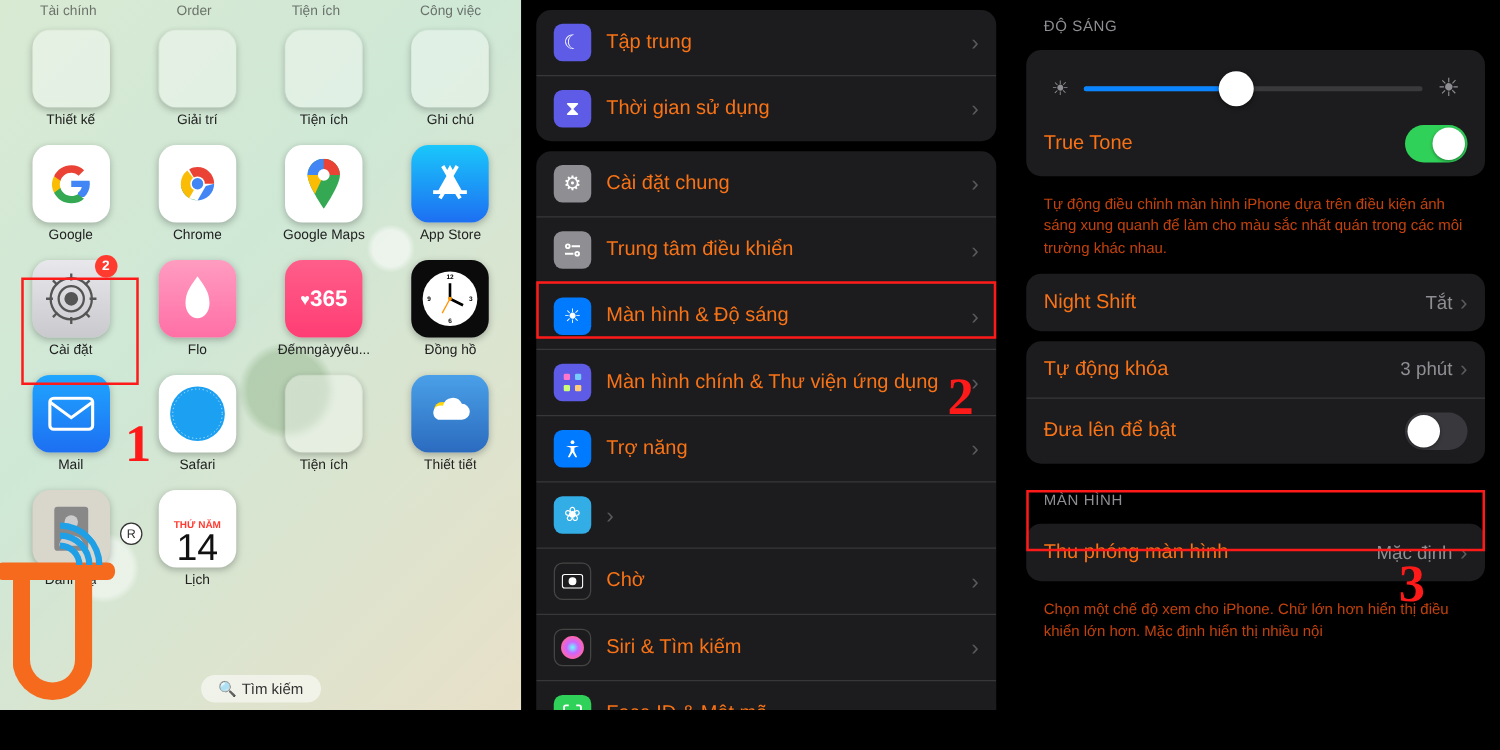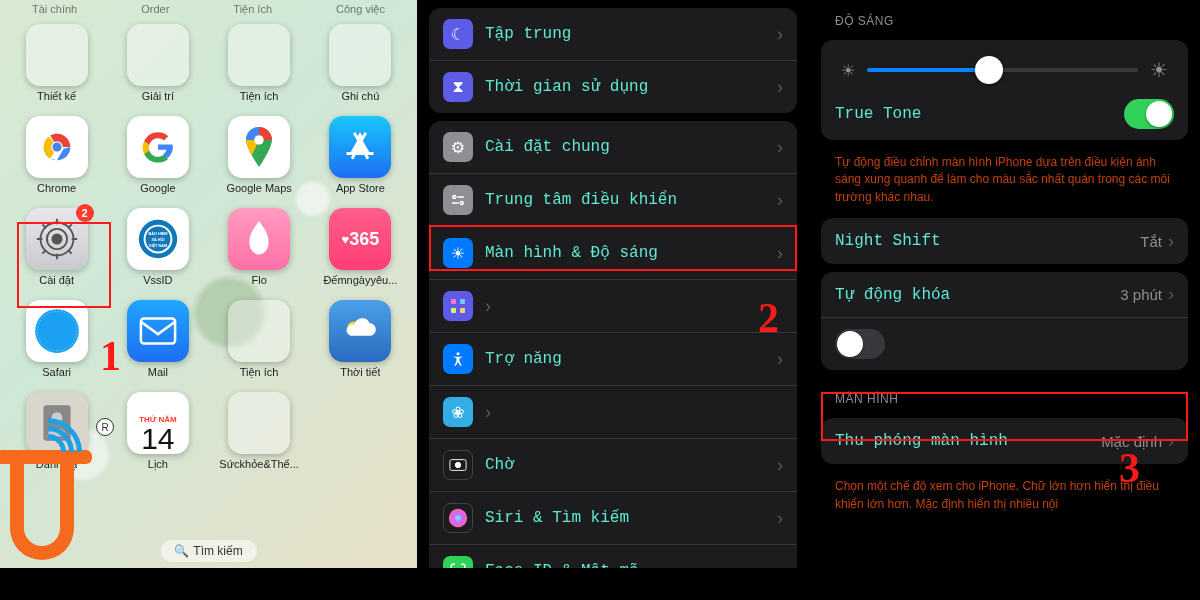--- a/index.html
+++ b/index.html
@@ -46,21 +46,21 @@
   .ic-mail{background:linear-gradient(180deg,#1fa6ff,#1d6ff2);}
   .ic-safari{background:#fff;}
   .ic-cal{background:#fff;color:#111;display:flex;flex-direction:column;}
   
   .p2{width:392px;background:#000;}
   .p3{width:391px;background:#000;}
   .sgroup{background:#1c1c1e;margin:8px 12px;border-radius:12px;overflow:hidden;}
   .srow{display:flex;align-items:center;padding:11px 14px;border-bottom:.5px solid rgba(255,255,255,.12);position:relative;min-height:46px;}
   .srow:last-child{border-bottom:none;}
   .srow .icon{width:30px;height:30px;border-radius:7px;margin-right:12px;display:flex;align-items:center;justify-content:center;font-size:16px;flex-shrink:0;color:#fff;}
-  .srow .lbl{flex:1;color:#5eead4;font-size:16px;font-family:Liberation Mono, monospace;}
+  .srow .lbl{flex:1;color:#f97316;font-size:16px;}
   .srow .lbl.sub{line-height:1.25;}
   .srow .val{color:#8e8e93;font-size:15px;margin-right:6px;}
   .chev{color:#5a5a5e;font-size:18px;}
   .section-header{color:#8e8e93;font-size:12px;letter-spacing:.5px;padding:14px 26px 4px;}
   .footer-note{color:#c2410c;font-size:12px;padding:6px 26px 4px;line-height:1.45;}
   .toggle{width:50px;height:30px;border-radius:15px;position:relative;}
   .toggle.on{background:#30d158;} .toggle.off{background:#39393d;}
   .knob{width:26px;height:26px;background:#fff;border-radius:50%;position:absolute;top:2px;box-shadow:0 1px 3px rgba(0,0,0,.4);}
   .toggle.on .knob{right:2px;} .toggle.off .knob{left:2px;}
   .slider-row{padding:18px 20px 6px;display:flex;align-items:center;gap:12px;}
@@ -117,43 +117,43 @@
       </div>
     <div class="app">
         <div class="app-icon folder">
           <i></i>
           <i></i>
         </div>
         <div class="app-label">Ghi chú</div>
       </div>
 
     <div class="app">
+        <div class="app-icon ic-google">
+          <svg width="34" height="34" viewBox="0 0 48 48">
+            <path fill="#4285F4" d="M45 24.5c0-1.6-.1-2.8-.4-4H24v7.3h11.8c-.5 2.6-2 4.8-4.3 6.3v5h7c4.1-3.8 6.5-9.4 6.5-14.6z"></path>
+            <path fill="#34A853" d="M24 46c5.9 0 10.8-1.9 14.4-5.2l-7-5c-1.9 1.3-4.4 2.1-7.4 2.1-5.7 0-10.5-3.8-12.2-9H4.6v5.2C8.2 41.3 15.5 46 24 46z"></path>
+            <path fill="#FBBC05" d="M11.8 28.9c-.4-1.3-.7-2.7-.7-4.1s.2-2.8.7-4.1v-5.2H4.6C3.1 18.6 2.2 21.6 2.2 24.8s.9 6.2 2.4 9.3l7.2-5.2z"></path>
+            <path fill="#EA4335" d="M24 11.6c3.2 0 6.1 1.1 8.3 3.3l6.2-6.2C34.8 4.9 29.9 3 24 3 15.5 3 8.2 7.7 4.6 15.5l7.2 5.2C13.5 15.4 18.3 11.6 24 11.6z"></path>
+          </svg>
+        </div>
+        <div class="app-label">Google</div>
+      </div>
+    <div class="app">
         <div class="app-icon ic-chrome">
           <svg width="40" height="40" viewBox="0 0 48 48">
             <circle cx="24" cy="24" r="22" fill="#fff"></circle>
             <path fill="#EA4335" d="M24 8c8.8 0 16 7.2 16 16h-16l-8-13.8C18.4 8.8 21.1 8 24 8z"></path>
             <path fill="#4285F4" d="M40 24c0 8.8-7.2 16-16 16l8-13.8L40 24z"></path>
             <path fill="#34A853" d="M24 40c-8.8 0-16-7.2-16-16l8 13.8L24 40z"></path>
             <path fill="#FBBC05" d="M8 24c0-5.2 2.5-9.8 6.3-12.7L24 24l-8 13.8C11.1 34.6 8 29.6 8 24z"></path>
             <circle cx="24" cy="24" r="7" fill="#fff"></circle>
             <circle cx="24" cy="24" r="5.5" fill="#4285F4"></circle>
           </svg>
         </div>
         <div class="app-label">Chrome</div>
-      </div>
-    <div class="app">
-        <div class="app-icon ic-google">
-          <svg width="34" height="34" viewBox="0 0 48 48">
-            <path fill="#4285F4" d="M45 24.5c0-1.6-.1-2.8-.4-4H24v7.3h11.8c-.5 2.6-2 4.8-4.3 6.3v5h7c4.1-3.8 6.5-9.4 6.5-14.6z"></path>
-            <path fill="#34A853" d="M24 46c5.9 0 10.8-1.9 14.4-5.2l-7-5c-1.9 1.3-4.4 2.1-7.4 2.1-5.7 0-10.5-3.8-12.2-9H4.6v5.2C8.2 41.3 15.5 46 24 46z"></path>
-            <path fill="#FBBC05" d="M11.8 28.9c-.4-1.3-.7-2.7-.7-4.1s.2-2.8.7-4.1v-5.2H4.6C3.1 18.6 2.2 21.6 2.2 24.8s.9 6.2 2.4 9.3l7.2-5.2z"></path>
-            <path fill="#EA4335" d="M24 11.6c3.2 0 6.1 1.1 8.3 3.3l6.2-6.2C34.8 4.9 29.9 3 24 3 15.5 3 8.2 7.7 4.6 15.5l7.2 5.2C13.5 15.4 18.3 11.6 24 11.6z"></path>
-          </svg>
-        </div>
-        <div class="app-label">Google</div>
       </div>
     <div class="app">
         <div class="app-icon ic-maps">
           <svg width="30" height="40" viewBox="0 0 24 34">
             <path fill="#34A853" d="M12 0C6 0 1 5 1 11c0 7 11 23 11 23s11-16 11-23C23 5 18 0 12 0z"></path>
             <path fill="#4285F4" d="M12 0C6 0 1 5 1 11l11 0V0z"></path>
             <path fill="#FBBC05" d="M1 11c0 3 2 8 5 13l6-13H1z"></path>
             <path fill="#EA4335" d="M12 0v11h11C23 5 18 0 12 0z"></path>
             <circle cx="12" cy="11" r="4" fill="#fff"></circle>
           </svg>
@@ -184,113 +184,109 @@
               <line x1="18" y1="18" x2="20" y2="20"></line>
               <line x1="4" y1="20" x2="6" y2="18"></line>
               <line x1="18" y1="6" x2="20" y2="4"></line>
             </g>
           </svg>
         </div>
       <span class="badge">2</span>
       <div class="app-label">Cài đặt</div>
     </div>
     <div class="app">
-        <div class="app-icon ic-vss">
-          <svg width="46" height="46" viewBox="0 0 48 48">
-            <circle cx="24" cy="24" r="20" fill="#1177bb"></circle>
-            <circle cx="24" cy="24" r="15" fill="#fff"></circle>
-            <circle cx="24" cy="24" r="13" fill="#1177bb"></circle>
-            <text x="24" y="20" font-size="4" fill="#fff" text-anchor="middle">BẢO HIỂM</text>
-            <text x="24" y="26" font-size="4" fill="#fff" text-anchor="middle">XÃ HỘI</text>
-            <text x="24" y="32" font-size="4" fill="#fff" text-anchor="middle">VIỆT NAM</text>
-          </svg>
-        </div>
-        <div class="app-label">VssID</div>
-      </div>
-    <div class="app">
         <div class="app-icon ic-flo">
           <svg width="30" height="36" viewBox="0 0 24 30" fill="#fff">
             <path d="M12 0C8 6 4 10 4 18c0 6 4 10 8 10s8-4 8-10c0-8-4-12-8-18z"></path>
           </svg>
         </div>
         <div class="app-label">Flo</div>
       </div>
     <div class="app">
         <div class="app-icon ic-365">
           <span style="font-size:13px">♥</span>
           <span>365</span>
         </div>
         <div class="app-label">Đếmngàyyêu...</div>
       </div>
 
+    <div class="app">
+        <div class="app-icon ic-clock">
+          <svg width="50" height="50" viewBox="0 0 48 48">
+            <circle cx="24" cy="24" r="21" fill="#fff"></circle>
+            <g font-size="5" fill="#000" text-anchor="middle">
+              <text x="24" y="9">12</text>
+              <text x="40" y="26">3</text>
+              <text x="24" y="43">6</text>
+              <text x="8" y="26">9</text>
+            </g>
+            <line x1="24" y1="24" x2="24" y2="12" stroke="#000" stroke-width="2"></line>
+            <line x1="24" y1="24" x2="34" y2="29" stroke="#000" stroke-width="2"></line>
+            <line x1="24" y1="24" x2="18" y2="35" stroke="#ff9500" stroke-width="1"></line>
+            <circle cx="24" cy="24" r="1.5" fill="#ff9500"></circle>
+          </svg>
+        </div>
+        <div class="app-label">Đồng hồ</div>
+      </div>
+    <div class="app">
+        <div class="app-icon ic-mail">
+          <svg width="38" height="28" viewBox="0 0 24 18" fill="none" stroke="#fff" stroke-width="1.6">
+            <rect x="1" y="1" width="22" height="16" rx="2"></rect>
+            <path d="M1 3l11 8 11-8"></path>
+          </svg>
+        </div>
+        <div class="app-label">Mail</div>
+      </div>
     <div class="app">
         <div class="app-icon ic-safari">
           <svg width="50" height="50" viewBox="0 0 48 48">
             <circle cx="24" cy="24" r="21" fill="#1ca0f2"></circle>
             <circle cx="24" cy="24" r="19" fill="none" stroke="#fff" stroke-width=".5" stroke-dasharray="1 2"></circle>
             <path d="M24 24L32 12 24 24 16 36 24 24z" fill="#ff3b30"></path>
             <path d="M24 24L16 12 24 24 32 36 24 24z" fill="#fff"></path>
           </svg>
         </div>
         <div class="app-label">Safari</div>
       </div>
     <div class="app">
-        <div class="app-icon ic-mail">
-          <svg width="38" height="28" viewBox="0 0 24 18" fill="none" stroke="#fff" stroke-width="1.6">
-            <rect x="1" y="1" width="22" height="16" rx="2"></rect>
-            <path d="M1 3l11 8 11-8"></path>
-          </svg>
-        </div>
-        <div class="app-label">Mail</div>
-      </div>
-    <div class="app">
         <div class="app-icon folder">
           <i></i>
           <i></i>
           <i></i>
           <i></i>
           <i></i>
         </div>
         <div class="app-label">Tiện ích</div>
       </div>
 
     <div class="app">
         <div class="app-icon" style="background:linear-gradient(180deg,#4aa0e8,#2b6bbf)">
           <svg width="38" height="30" viewBox="0 0 24 18" fill="#fff">
             <circle cx="8" cy="7" r="4" fill="#ffd60a"></circle>
             <path d="M6 12h12a4 4 0 000-8 5 5 0 00-9.5 1A3.5 3.5 0 006 12z"></path>
           </svg>
         </div>
-        <div class="app-label">Thời tiết</div>
+        <div class="app-label">Thiết tiết</div>
       </div>
     <div class="app">
         <div class="app-icon" style="background:#d9d6cc">
           <svg width="34" height="38" viewBox="0 0 24 28">
             <rect x="2" y="1" width="20" height="26" rx="2" fill="#888"></rect>
             <circle cx="12" cy="10" r="4" fill="#ccc"></circle>
             <path d="M5 24c0-4 3-6 7-6s7 2 7 6" fill="#ccc"></path>
           </svg>
         </div>
         <div class="app-label">Danh bạ</div>
       </div>
     <div class="app">
         <div class="app-icon ic-cal">
           <div style="font-size:8px;color:#ff3b30;margin-top:22px;font-weight:600">THỨ NĂM</div>
           <div style="font-size:30px;line-height:1;font-weight:300">14</div>
         </div>
         <div class="app-label">Lịch</div>
-      </div>
-    <div class="app">
-        <div class="app-icon folder col">
-          <i></i>
-          <i></i>
-          <i></i>
-          <i></i>
-        </div>
-        <div class="app-label">Sứckhỏe&amp;Thể...</div>
       </div>
   </div>
   <div class="hl" style="top:222px;left:17px;width:94px;height:86px;"></div>
   <div class="step-num" style="top:332px;left:100px;">1</div>
   <div class="search-pill">
       <span>🔍</span>
       <span>Tìm kiếm</span>
     </div>
   <div class="watermark">
     <div class="wm-t"></div>
@@ -341,20 +337,21 @@
       </div>
     <div class="srow">
         <div class="icon bg-indigo">
           <svg width="16" height="16" viewBox="0 0 16 16">
             <rect x="1" y="1" width="5" height="5" rx="1" fill="#f7c"></rect>
             <rect x="10" y="1" width="5" height="5" rx="1" fill="#7cf"></rect>
             <rect x="1" y="10" width="5" height="5" rx="1" fill="#cf7"></rect>
             <rect x="10" y="10" width="5" height="5" rx="1" fill="#fc7"></rect>
           </svg>
         </div>
+        <div class="lbl sub">Màn hình chính &amp; Thư viện ứng dụng</div>
         <span class="chev">›</span>
       </div>
     <div class="srow">
         <div class="icon bg-blue">
           <svg width="18" height="18" viewBox="0 0 24 24" fill="#fff">
             <circle cx="12" cy="5" r="2"></circle>
             <path d="M5 9h14l-5 2v4l3 6h-2l-3-5-3 5H7l3-6v-4z"></path>
           </svg>
         </div>
         <div class="lbl">Trợ năng</div>
@@ -436,20 +433,21 @@
       </div>
   </div>
 
   <div class="sgroup">
     <div class="srow">
         <div class="lbl">Tự động khóa</div>
         <span class="val">3 phút</span>
         <span class="chev">›</span>
       </div>
     <div class="srow" style="border-bottom:none">
+      <div class="lbl">Đưa lên để bật</div>
       <div class="toggle off">
           <div class="knob"></div>
         </div>
     </div>
   </div>
 
   <div class="section-header">MÀN HÌNH</div>
   <div class="sgroup">
     <div class="srow" style="border-bottom:none">
         <div class="lbl">Thu phóng màn hình</div>

